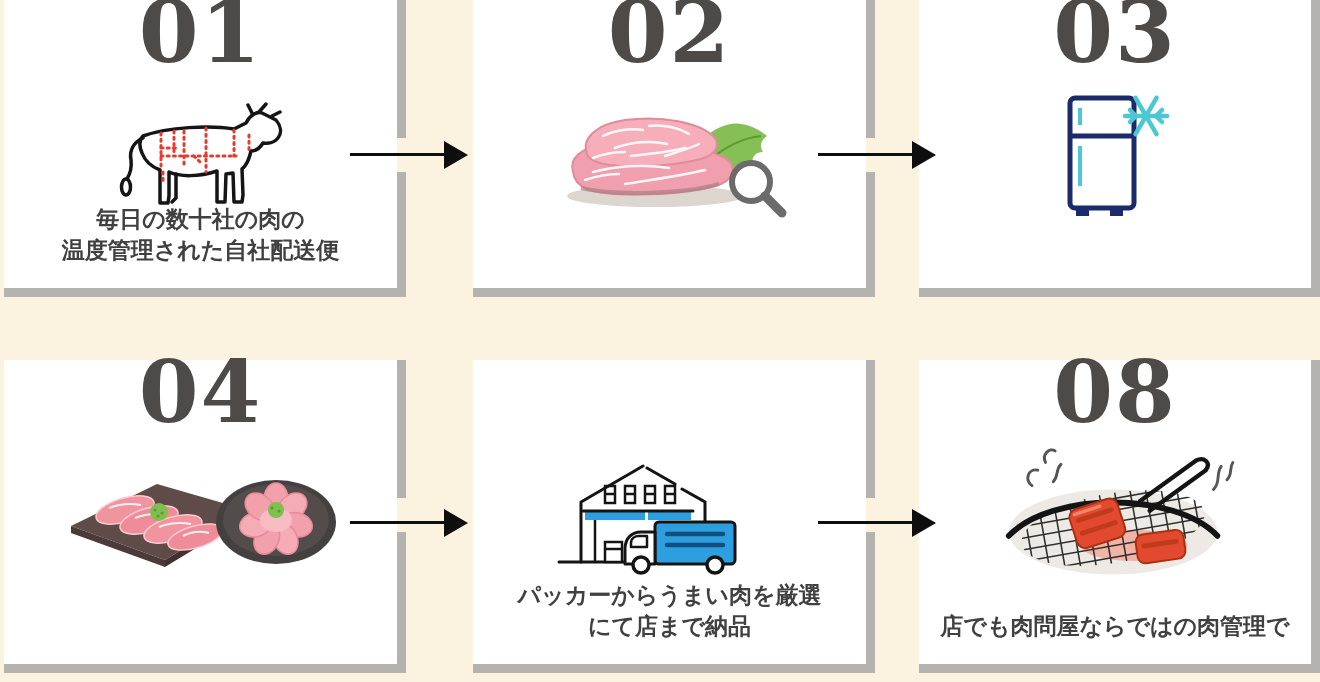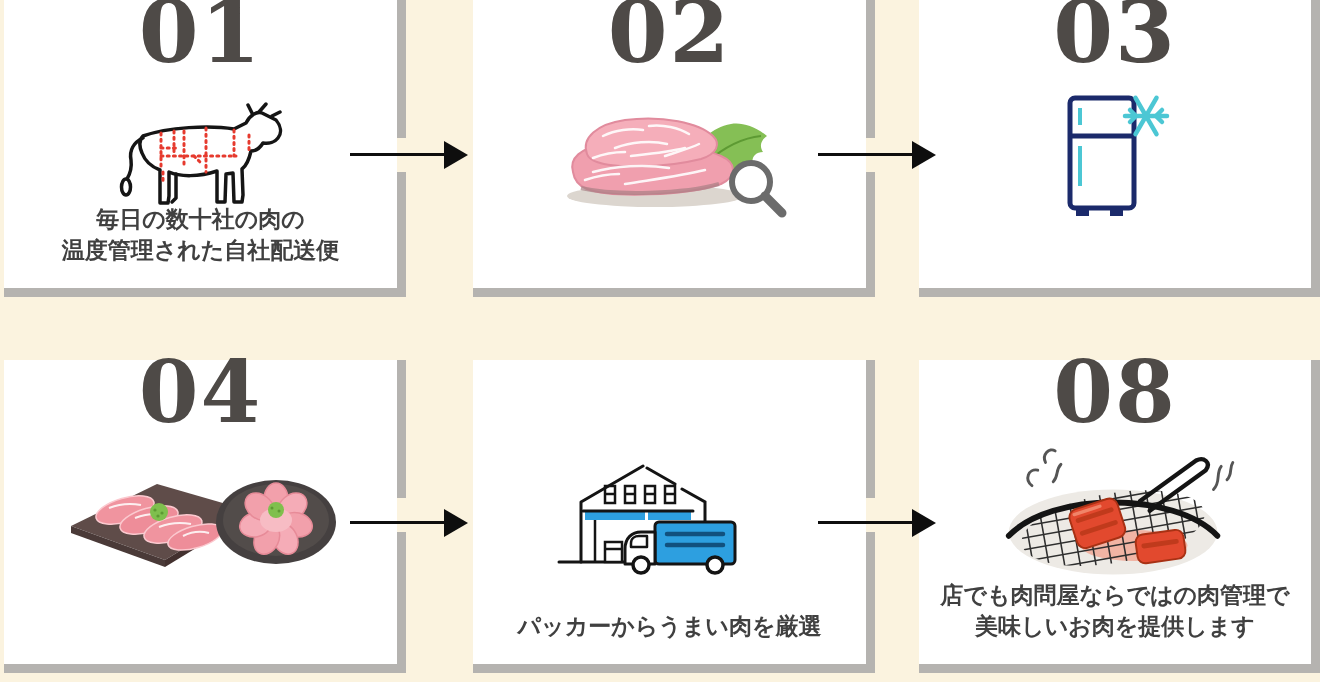--- a/index.html
+++ b/index.html
@@ -215,20 +215,21 @@
           <line x1="112" y1="95" x2="168" y2="95"></line>
         </g>
         <path d="M100 114 H70 V99 C70 88 77 82 86 82 H100 Z" fill="#ffffff" stroke="#141414" stroke-width="3" stroke-linejoin="round"></path>
         <path d="M76 97 V93 C76 88 80 86 84 86 H92 V97 Z" fill="#ffffff" stroke="#141414" stroke-width="2.5" stroke-linejoin="round"></path>
         <circle cx="86" cy="115" r="8" fill="#ffffff" stroke="#141414" stroke-width="3.5"></circle>
         <circle cx="160" cy="115" r="8" fill="#ffffff" stroke="#141414" stroke-width="3.5"></circle>
       </svg>
     </div>
     <p class="caption">
       <span>パッカーからうまい肉を厳選</span><br>
+      <span>にて店まで納品</span>
     </p>
     <div class="edge eb"></div>
     <div class="edge ert"></div>
     <div class="edge erb"></div>
   </section>
 
   <section class="card r2 c3">
     <div class="num">08</div>
     <div class="icon">
       <svg width="260" height="140" viewBox="0 0 260 145">
@@ -274,21 +275,20 @@
           <path d="M44 40 C36 34 40 22 50 24"></path>
           <path d="M58 16 C54 8 62 0 68 4"></path>
           <path d="M66 36 C72 30 68 24 74 18"></path>
           <path d="M232 44 C240 36 234 28 240 20"></path>
           <path d="M246 34 C252 28 248 22 252 16"></path>
         </g>
       </svg>
     </div>
     <p class="caption">
       <span>店でも肉問屋ならではの肉管理で</span><br>
-      <span>美味しいお肉を提供します</span>
     </p>
     <div class="edge eb"></div>
     <div class="edge erf"></div>
   </section>
 
   <div class="arrow a1">
       <span class="shaft"></span>
       <span class="head"></span>
     </div>
   <div class="arrow a2">

